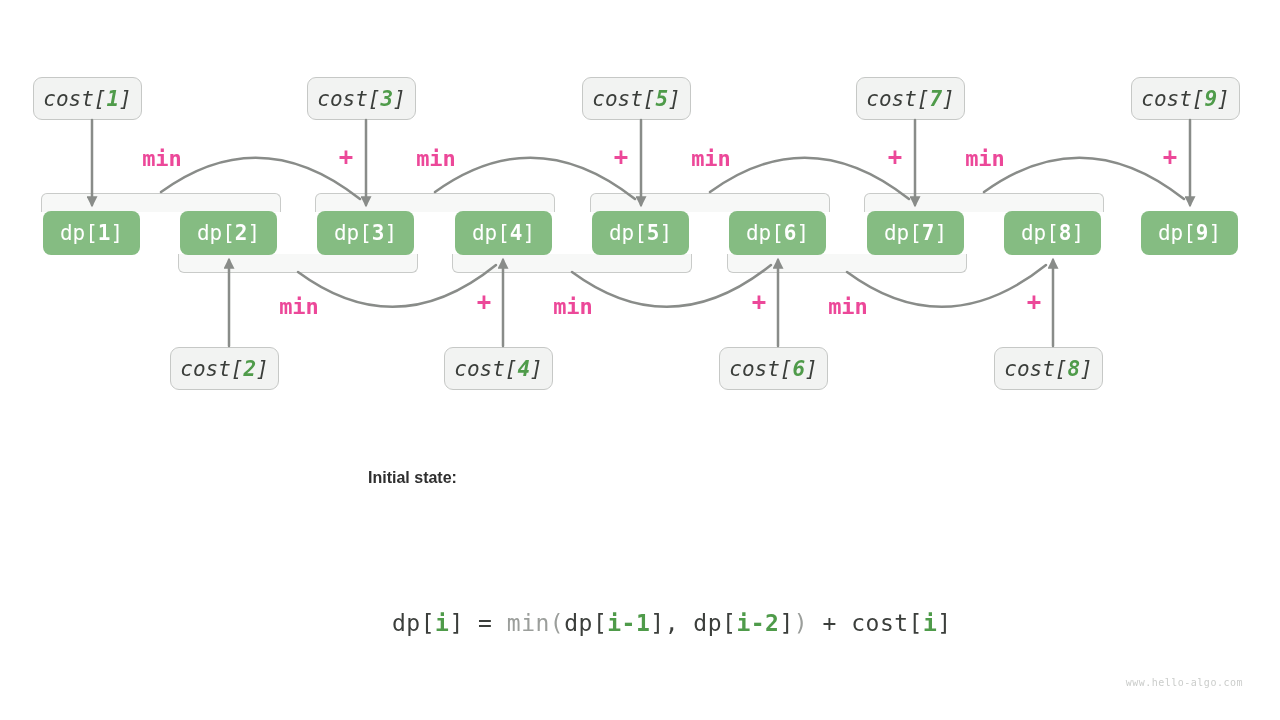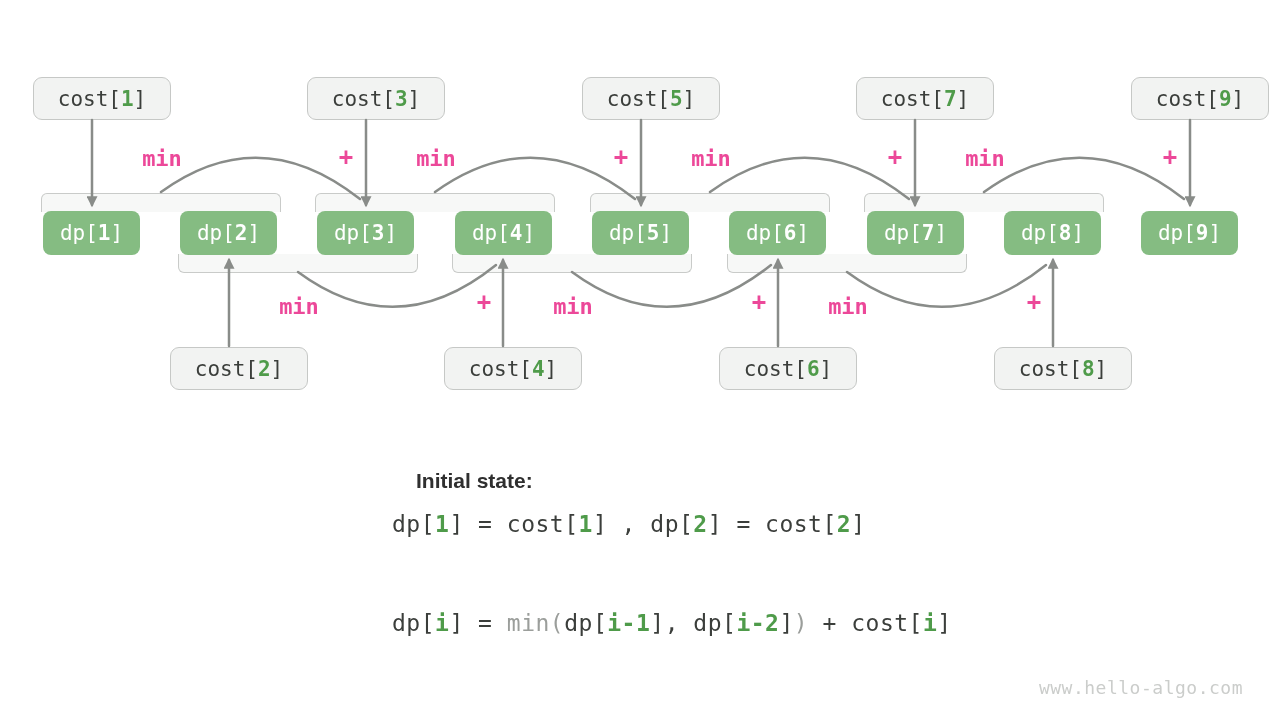--- a/index.html
+++ b/index.html
@@ -8,40 +8,40 @@
     font-family:"DejaVu Sans Mono","Liberation Mono",monospace; overflow:hidden;
   }
   
   .bracket { position:absolute; box-sizing:border-box; background:#f7f8f7;
              border:1.6px solid #c9cbc9; }
   .bracket.top { top:193px; height:19px; border-bottom:none; border-radius:6px 6px 0 0; }
   .bracket.bot { top:254px; height:19px; border-top:none;  border-radius:0 0 6px 6px; }
   
   .box { position:absolute; box-sizing:border-box; display:flex; align-items:center;
          justify-content:center; white-space:pre; }
-  .cost { width:138px; height:43px; background:#f2f3f2; border:1.5px solid #c6c8c6;
-          border-radius:9px; font-size:21px; color:#3b3e3b; }
+  .cost { width:109px; height:43px; background:#f2f3f2; border:1.5px solid #c6c8c6;
+          border-radius:9px; font-size:21px; color:#3b3e3b;font-style:italic; }
   .cost .ng { color:#4f9b4a; font-weight:bold; }
   .dp { width:97px; height:44px; background:#85bc82; border-radius:8px;
         font-size:21px; color:#ffffff; top:211px; }
   .dp .nw { font-weight:bold; }
   
   .op { position:absolute; color:#ec4899; font-weight:bold; font-size:22px;
         transform:translate(-50%,-50%); white-space:pre; }
   .op.plus { font-size:24px; }
   svg.arrows { position:absolute; left:0; top:0; pointer-events:none; }
   
-  .note-title { position:absolute; left:416px; font-family:"Liberation Sans",sans-serif;
-                font-weight:bold; font-size:21px; color:#2f2f2f; }
+  .note-title { position:absolute; left:368px; font-family:"Liberation Sans",sans-serif;
+                font-weight:bold; font-size:16px; color:#2f2f2f; }
   .note-eq { position:absolute; left:392px; font-size:23px; letter-spacing:0.5px;
              color:#3b3e3b; white-space:pre; }
   .seg-d { color:#3b3e3b; }
   .seg-g { color:#4f9b4a; font-weight:bold; }
   .seg-y { color:#9b9e9b; }
-  .watermark { position:absolute; right:37px; top:677px; font-size:18px;
+  .watermark { position:absolute; right:37px; top:677px; font-size:10px;
                color:#cbcdcb; letter-spacing:0.5px; }
 </style>
 </head>
 <body>
 
 <div class="stage">
 
   <div class="bracket top" style="left:41px;  width:240px;"></div>
   <div class="bracket top" style="left:315px; width:240px;"></div>
   <div class="bracket top" style="left:590px; width:240px;"></div>
@@ -111,17 +111,16 @@
       <path d="M710,192 Q809,120 909,199"></path>
       <path d="M984,192 Q1084,120 1184,199"></path>
 
       <path d="M298,272 Q397,345 496,265"></path>
       <path d="M572,272 Q671,345 771,265"></path>
       <path d="M847,272 Q946,345 1046,265"></path>
     </g>
   </svg>
 
   <div class="note-title" style="top:469px">Initial state:</div>
-  <div class="note-eq" style="top:511px"><span class="seg-d">dp[</span><span class="seg-g">1</span><span class="seg-d">] = cost[</span><span class="seg-g">1</span><span class="seg-d">] , dp[</span><span class="seg-g">2</span><span class="seg-d">] = cost[</span><span class="seg-g">2</span><span class="seg-d">]</span></div>
   <div class="note-eq" style="top:610px"><span class="seg-d">dp[</span><span class="seg-g">i</span><span class="seg-d">] = </span><span class="seg-y">min(</span><span class="seg-d">dp[</span><span class="seg-g">i-1</span><span class="seg-d">], dp[</span><span class="seg-g">i-2</span><span class="seg-d">]</span><span class="seg-y">)</span><span class="seg-d"> + cost[</span><span class="seg-g">i</span><span class="seg-d">]</span></div>
 
   <div class="watermark">www.hello-algo.com</div>
 </div>
 
 </body></html>

